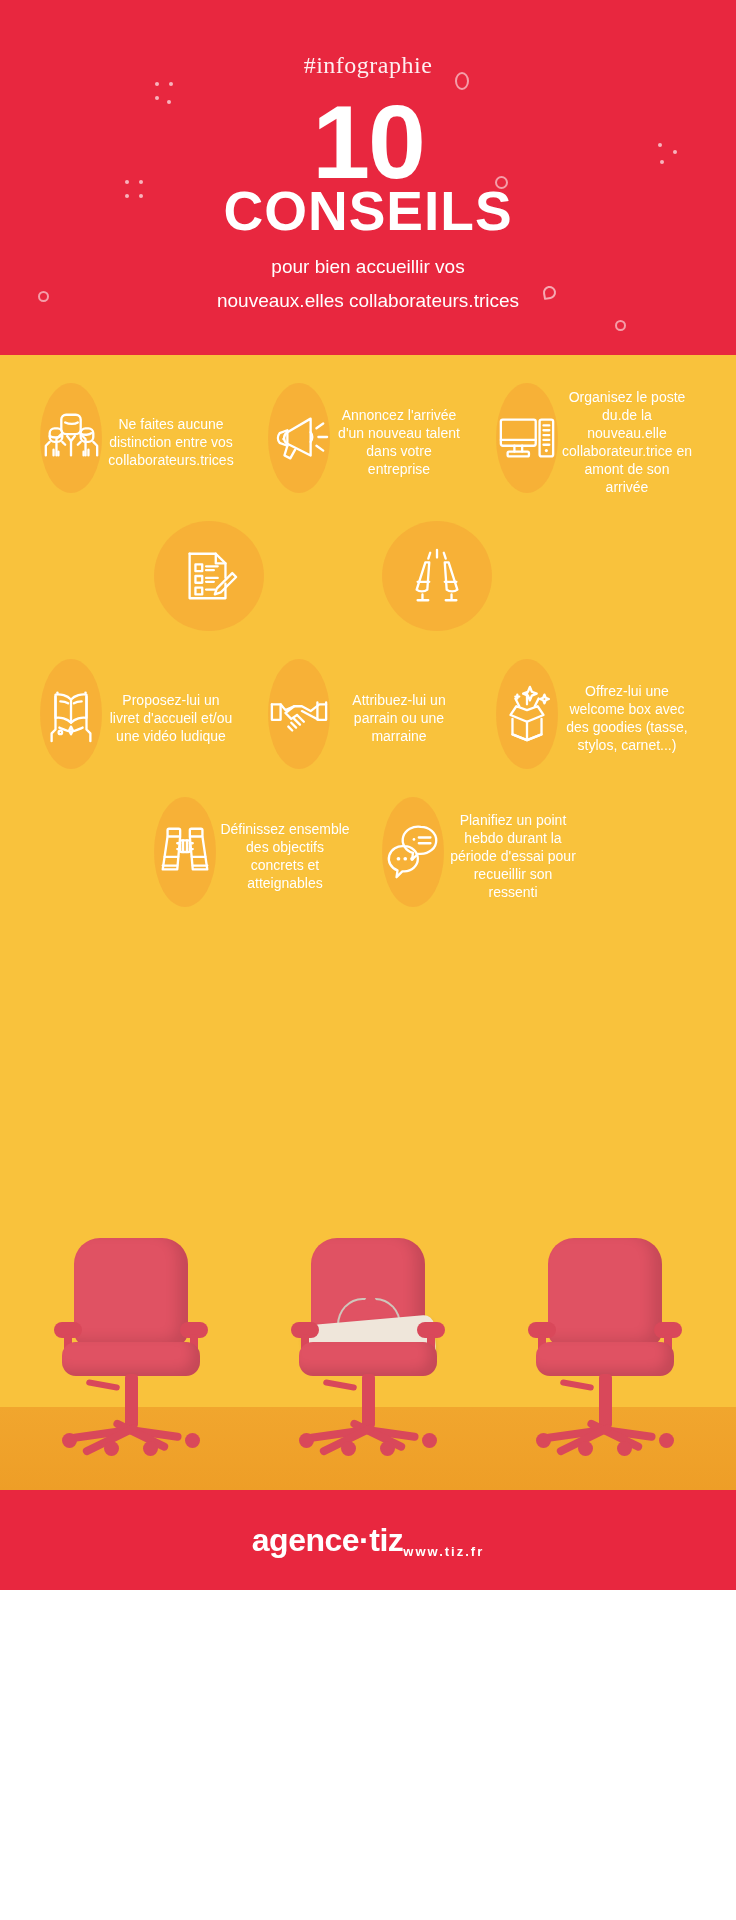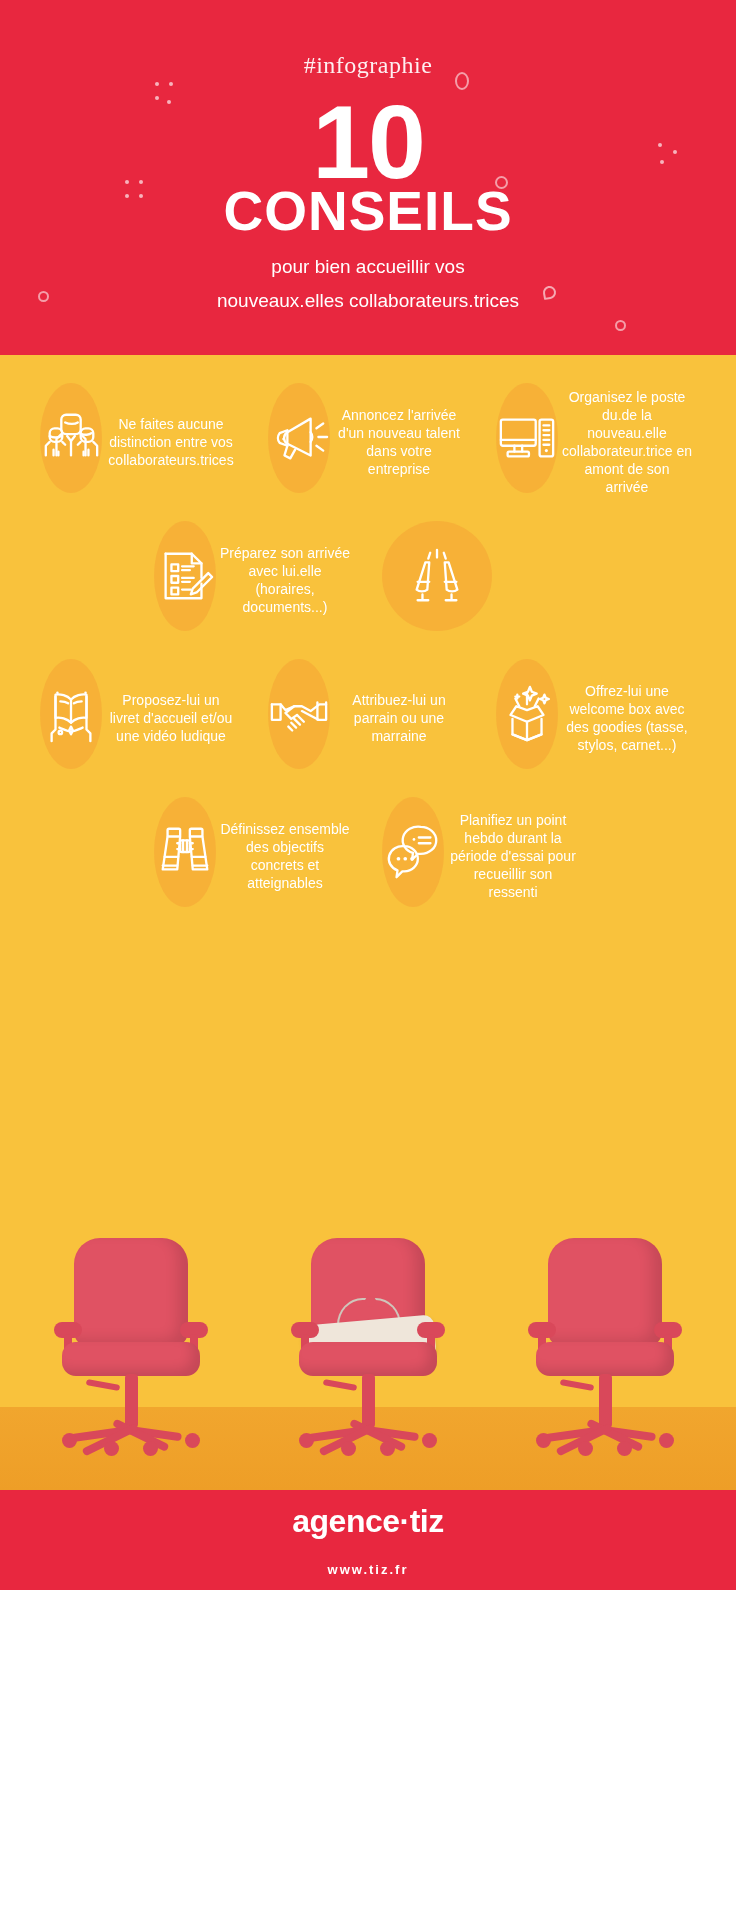--- a/index.html
+++ b/index.html
@@ -264,21 +264,21 @@
     border-radius: 50%;
   }
 
   
   .footer {
     position: relative;
     width: 736px;
     height: 100px;
     background: #E8273F;
     display: flex;
-    flex-direction: column;
+    flex-direction: row;
     align-items: center;
     justify-content: center;
   }
 
   .brand {
     font-size: 32px;
     font-weight: bold;
     color: #fff;
     letter-spacing: -0.5px;
     line-height: 36px;
@@ -389,21 +389,20 @@
             <path d="M12 9h27l10 10v15"></path>
             <path d="M12 9v46h37V40"></path>
             <path d="M39 9v10h10"></path>
             <rect x="18" y="20" width="7" height="7"></rect>
             <rect x="18" y="32" width="7" height="7"></rect>
             <rect x="18" y="44" width="7" height="7"></rect>
             <path d="M29 22h12M29 26h8M29 34h12M29 38h8M29 46h9"></path>
             <path d="M56 29l4 4-16 16-6 2 2-6z"></path>
           </svg>
         </div>
-        <div class="tip-text">Préparez son arrivée avec lui.elle (horaires, documents...)</div>
       </div>
 
       <div class="tip">
         <div class="circle">
           <svg viewBox="0 0 64 64" fill="none" stroke="#fff" stroke-width="2.4" stroke-linecap="round" stroke-linejoin="round">
             <path d="M20 18 L11 46 a7 5 0 0 0 11 0 L24 18 Z"></path>
             <path d="M12 38 h12"></path>
             <path d="M17 51v5M12 57h11"></path>
             <path d="M44 18 L53 46 a7 5 0 0 1 -11 0 L40 18 Z"></path>
             <path d="M52 38 h-12"></path>

